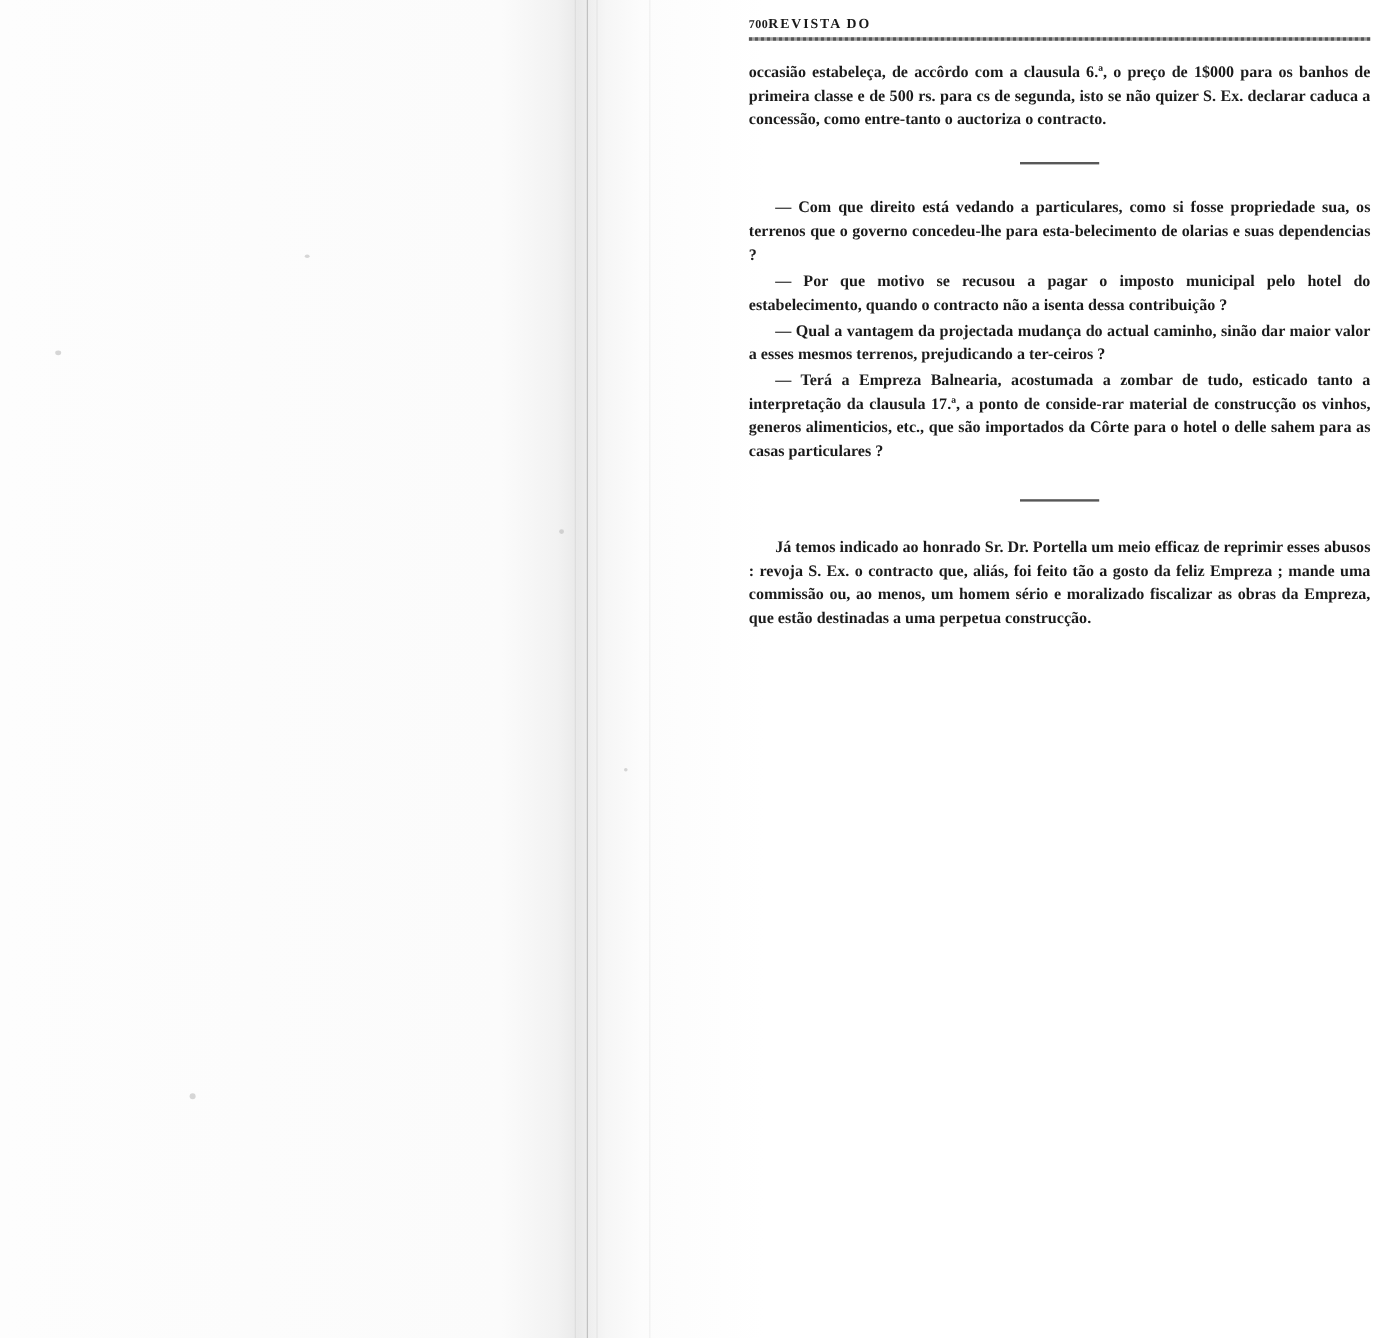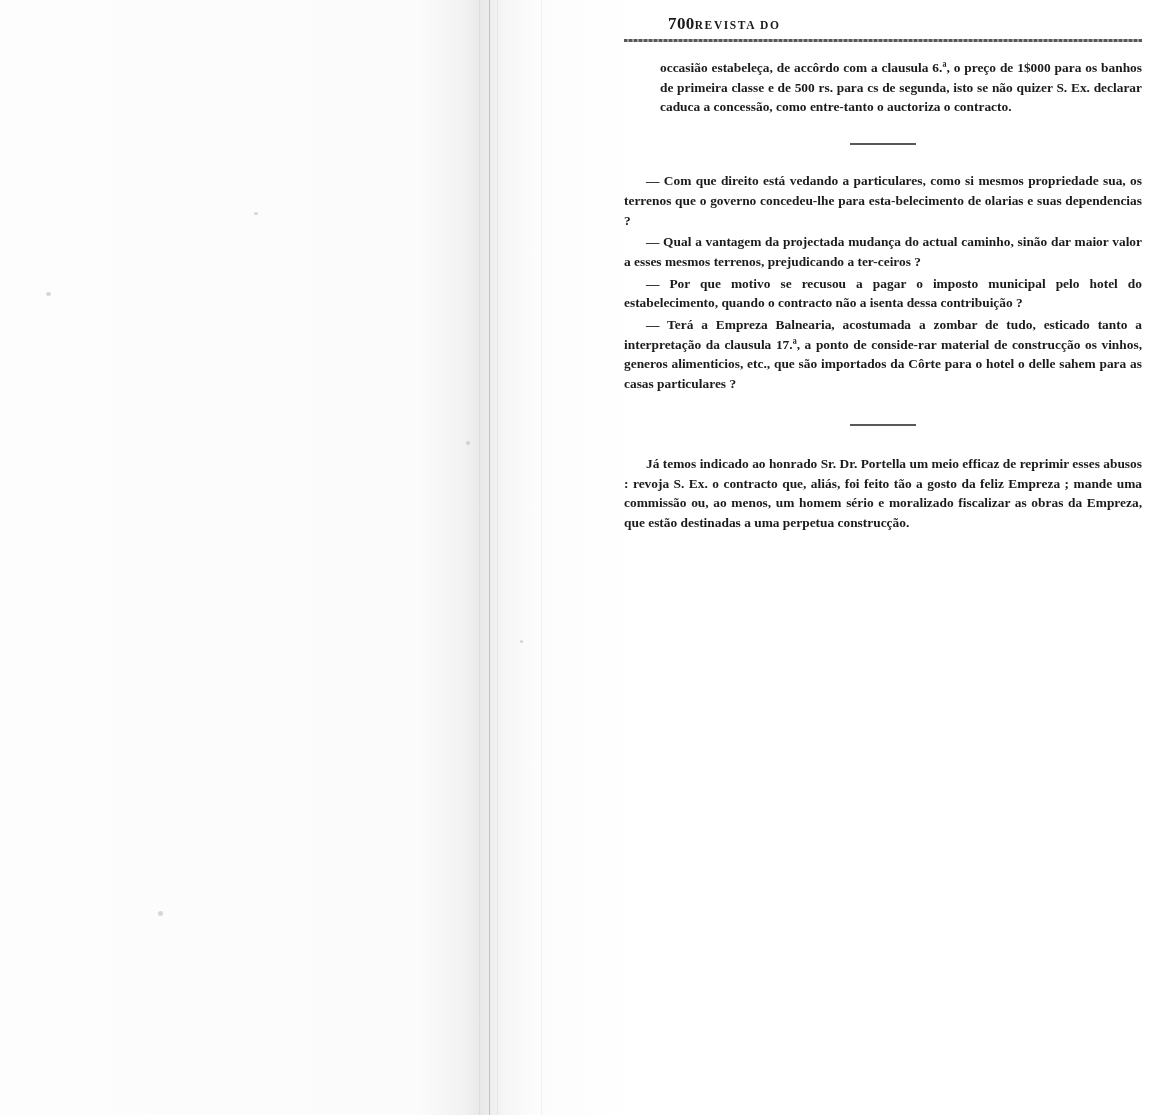--- a/index.html
+++ b/index.html
@@ -63,23 +63,22 @@
   }
 
   .running-head {
     display: flex;
     align-items: baseline;
     font-size: 12.5px;
     letter-spacing: .4px;
   }
   .folio {
     font-weight: bold;
-    font-size: 17px;
+    font-size: 10px;
     font-family: "Liberation Serif", serif;
-    margin-left: 44px;
   }
   .head-title {
     flex: 1;
     font-weight: bold;
     font-size: 11.5px;
     letter-spacing: 1.6px;
     padding-right: 54px;
   }
 
   .head-rule {
@@ -104,21 +103,21 @@
     text-align: justify;
     text-justify: inter-word;
     font-weight: bold;
     font-family: "Liberation Serif", serif;
     color: #1c1c1c;
   }
   p.indent { text-indent: 22px; }
   p.dash { text-indent: 22px; }
 
   .blk { margin-top: 13px; }
-  .blk-first { margin-top: 16px; margin-left: 36px; }
+  .blk-first { margin-top: 16px; }
 
   .sep {
     width: 66px;
     height: 2px;
     background: #2e2e2e;
     margin: 26px auto 26px auto;
     opacity: .8;
   }
   .sep.s2 { margin: 30px auto 28px auto; }
 
@@ -156,27 +155,27 @@
   </div>
 
   <div class="blk">
     <p class="body indent"></p>
   </div>
 
   <div class="sep"></div>
 
 
   <div class="tight">
-    <p class="body dash">— Com que direito está vedando a particulares, como si mesmos propriedade sua, os terrenos que o governo concedeu-lhe para esta-belecimento de olarias e suas dependencias ?</p>
+    <p class="body dash">— Com que direito está vedando a particulares, como si fosse propriedade sua, os terrenos que o governo concedeu-lhe para esta-belecimento de olarias e suas dependencias ?</p>
+  </div>
+  <div class="tight">
+    <p class="body dash">— Por que motivo se recusou a pagar o imposto municipal pelo hotel do estabelecimento, quando o contracto não a isenta dessa contribuição ?</p>
   </div>
   <div class="tight">
     <p class="body dash">— Qual a vantagem da projectada mudança do actual caminho, sinão dar maior valor a esses mesmos terrenos, prejudicando a ter-ceiros ?</p>
-  </div>
-  <div class="tight">
-    <p class="body dash">— Por que motivo se recusou a pagar o imposto municipal pelo hotel do estabelecimento, quando o contracto não a isenta dessa contribuição ?</p>
   </div>
   <div class="tight">
     <p class="body dash fade1">— Terá a Empreza Balnearia, acostumada a zombar de tudo, esticado tanto a interpretação da clausula 17.ª, a ponto de conside-rar material de construcção os vinhos, generos alimenticios, etc., que são importados da Côrte para o hotel o delle sahem para as casas particulares ?</p>
   </div>
   <div style="margin-top:6px;">
     <p class="body dash"></p>
   </div>
 
   <div class="sep s2"></div>
 

